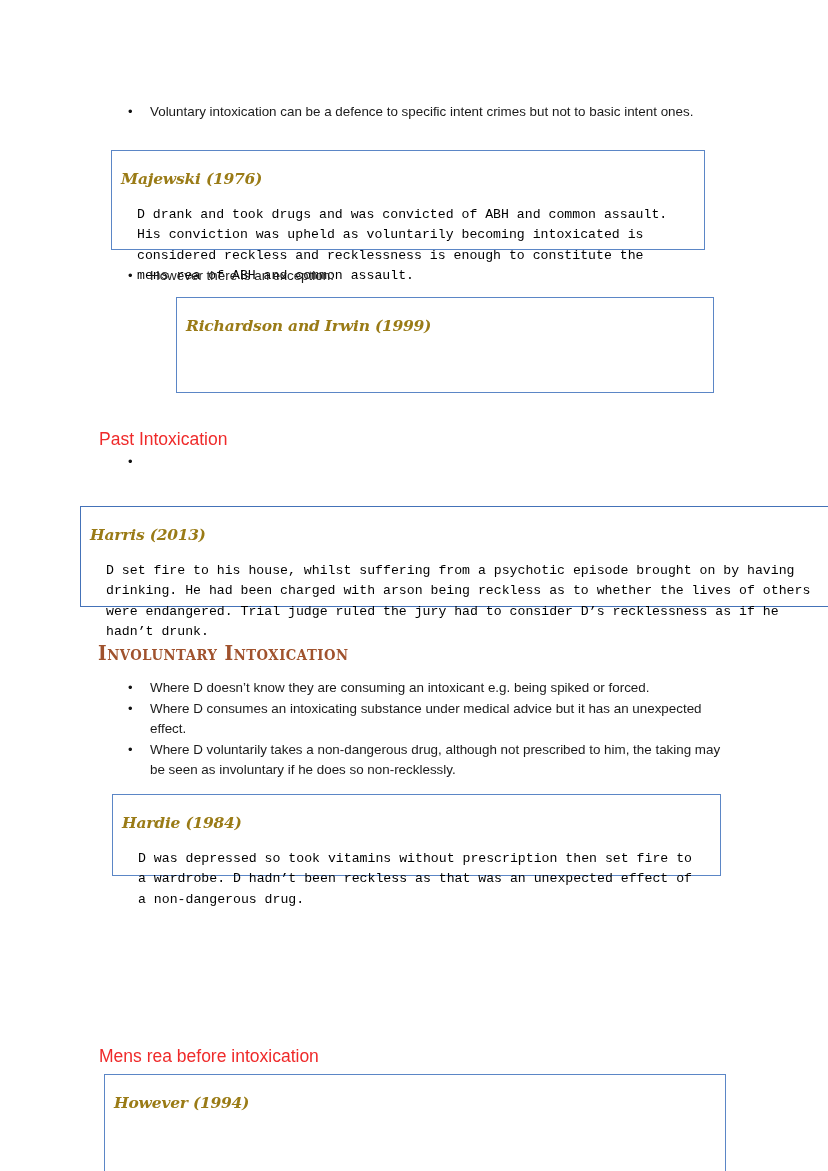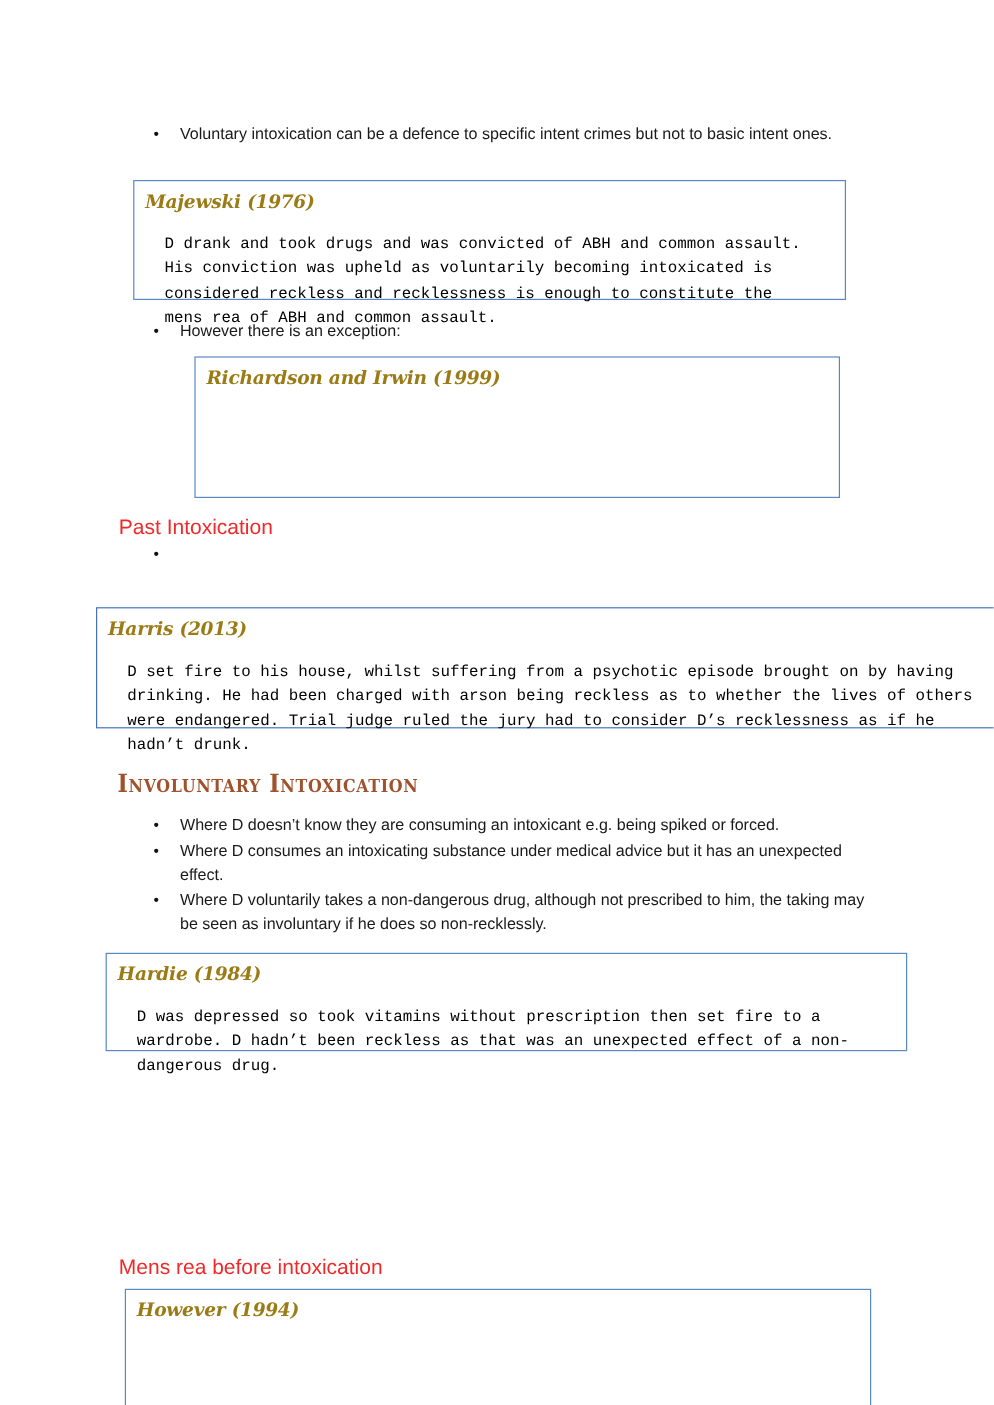--- a/index.html
+++ b/index.html
@@ -54,21 +54,21 @@
   .bullets li b {
     font-weight: normal;
   }
 
   
   .case-box {
     position: absolute;
     box-sizing: border-box;
     background: #ffffff;
     border: 1px solid #5b86c6;
-    padding: 7px 9px 8px 9px;
+    padding: 18px 9px 8px 9px;
   }
   .case-box.thick {
     border: 1.6px solid #4472b8;
   }
   .case-title {
     font-family: "DejaVu Serif", "Liberation Serif", serif;
     font-style: italic;
     font-weight: bold;
     font-size: 15.5px;
     line-height: 20px;
@@ -135,21 +135,21 @@
     </p>
     <p class="case-body">D drank and took drugs and was convicted of ABH and common assault. His conviction was upheld as voluntarily becoming intoxicated is considered reckless and recklessness is enough to constitute the mens rea of ABH and common assault.</p>
   </div>
 
   <ul class="bullets" style="left:128px; top:266px; width:560px;">
     <li>
       <span class="dot">•</span><span>However there is an exception:</span>
     </li>
   </ul>
 
-  <div class="case-box" style="left:162px; top:297px; width:538px; height:118px;">
+  <div class="case-box" style="left:176px; top:297px; width:538px; height:96px;">
     <p class="case-title">
       <span>Richardson and Irwin</span>
       <span class="yr">(1999)</span>
     </p>
   </div>
 
   <h2 class="heading-red" style="left:99px; top:428px;">Past Intoxication</h2>
 
   <ul class="bullets" style="left:128px; top:452px; width:560px;">
     <li>
@@ -172,21 +172,21 @@
       <span class="dot">•</span><span>Where D doesn’t know they are consuming an intoxicant e.g. being spiked or forced.</span>
     </li>
     <li>
       <span class="dot">•</span><span>Where D consumes an intoxicating substance under medical advice but it has an unexpected effect.</span>
     </li>
     <li>
       <span class="dot">•</span><span>Where D voluntarily takes a non-dangerous drug, although not prescribed to him, the taking may be seen as involuntary if he does so non-recklessly.</span>
     </li>
   </ul>
 
-  <div class="case-box" style="left:88px; top:794px; width:668px; height:82px;">
+  <div class="case-box" style="left:112px; top:794px; width:609px; height:82px;">
     <p class="case-title">
       <span>Hardie</span>
       <span class="yr">(1984)</span>
     </p>
     <p class="case-body">D was depressed so took vitamins without prescription then set fire to a wardrobe. D hadn’t been reckless as that was an unexpected effect of a non-dangerous drug.</p>
   </div>
 
   <h2 class="heading-red" style="left:99px; top:1045px;">Mens rea before intoxication</h2>
 
   <div class="case-box" style="left:104px; top:1074px; width:622px; height:104px;">

